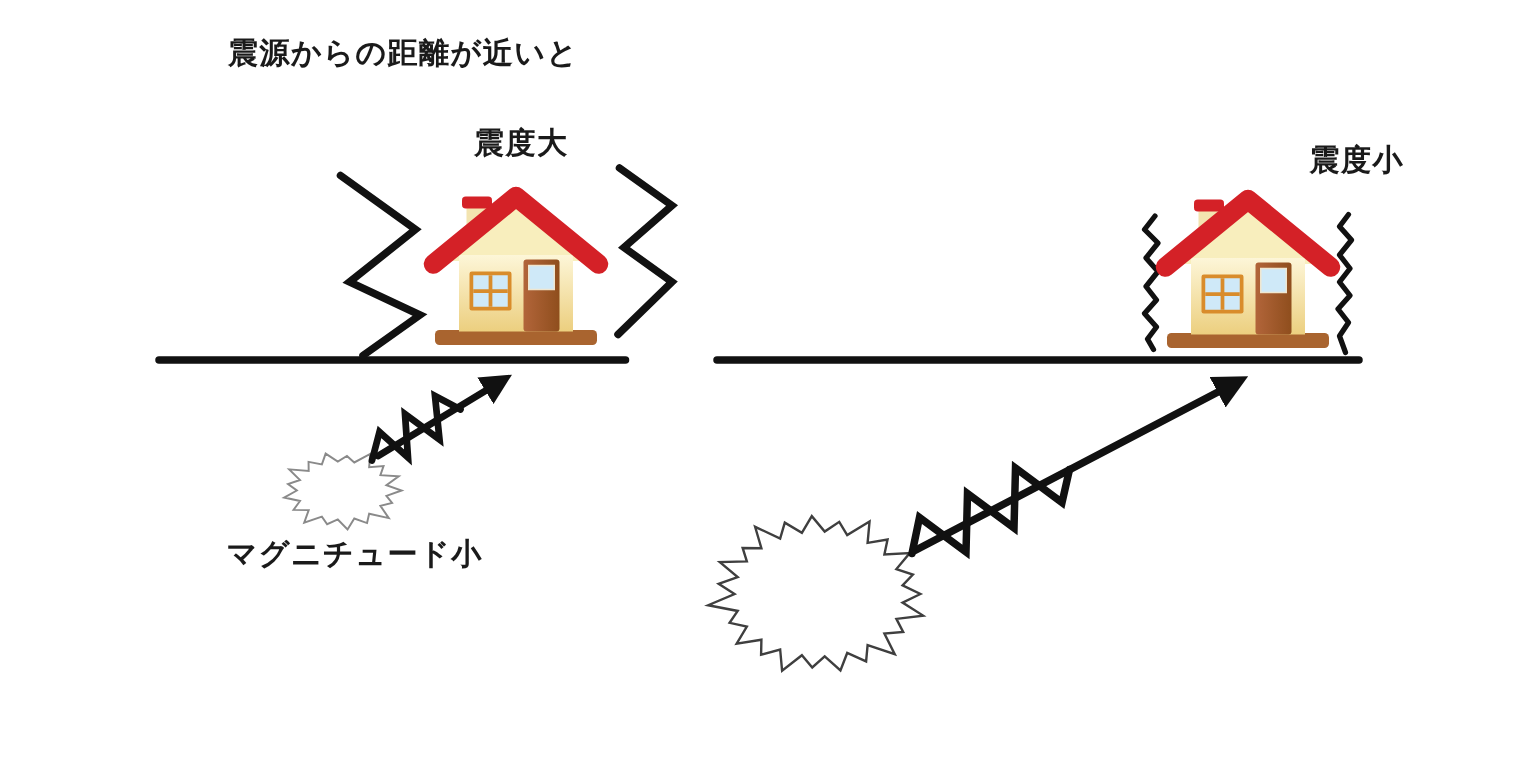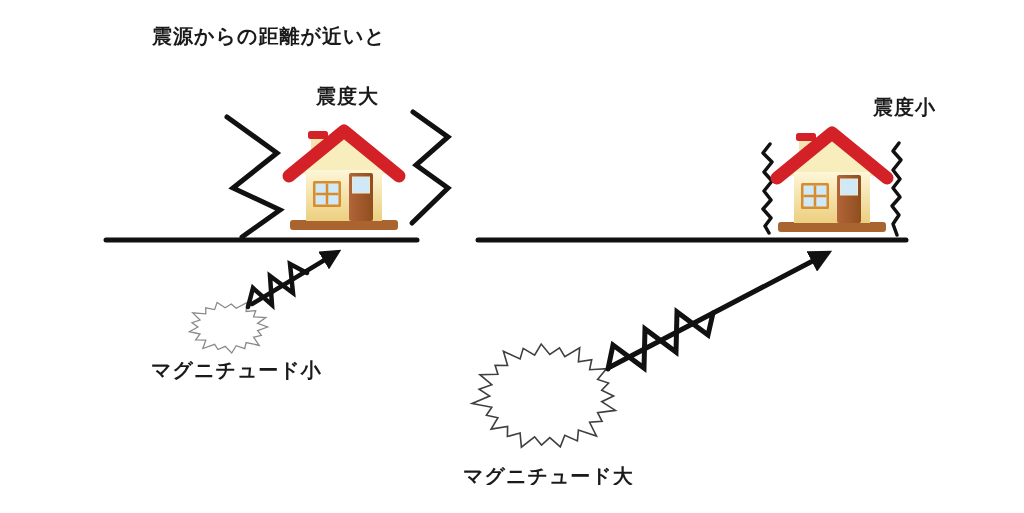--- a/index.html
+++ b/index.html
@@ -93,14 +93,13 @@
     <g>
       <path class="wave-arrow" d="M610,367 L826,254" stroke-width="5" marker-end="url(#ah)"></path>
       <polyline class="wave-zigzag" stroke-width="5" points="608,369 613,345 644,368 645,329 676,352 677,312 708,335 713,313"></polyline>
     </g>
   </svg>
 
   <div class="lbl" id="lbl-title-left">震源からの距離が近いと</div>
   <div class="lbl" id="lbl-int-left">震度大</div>
   <div class="lbl" id="lbl-int-right">震度小</div>
   <div class="lbl" id="lbl-mag-left">マグニチュード小</div>
-  <div class="lbl" id="lbl-mag-right">マグニチュード大</div>
 </div>
 
 </body></html>

